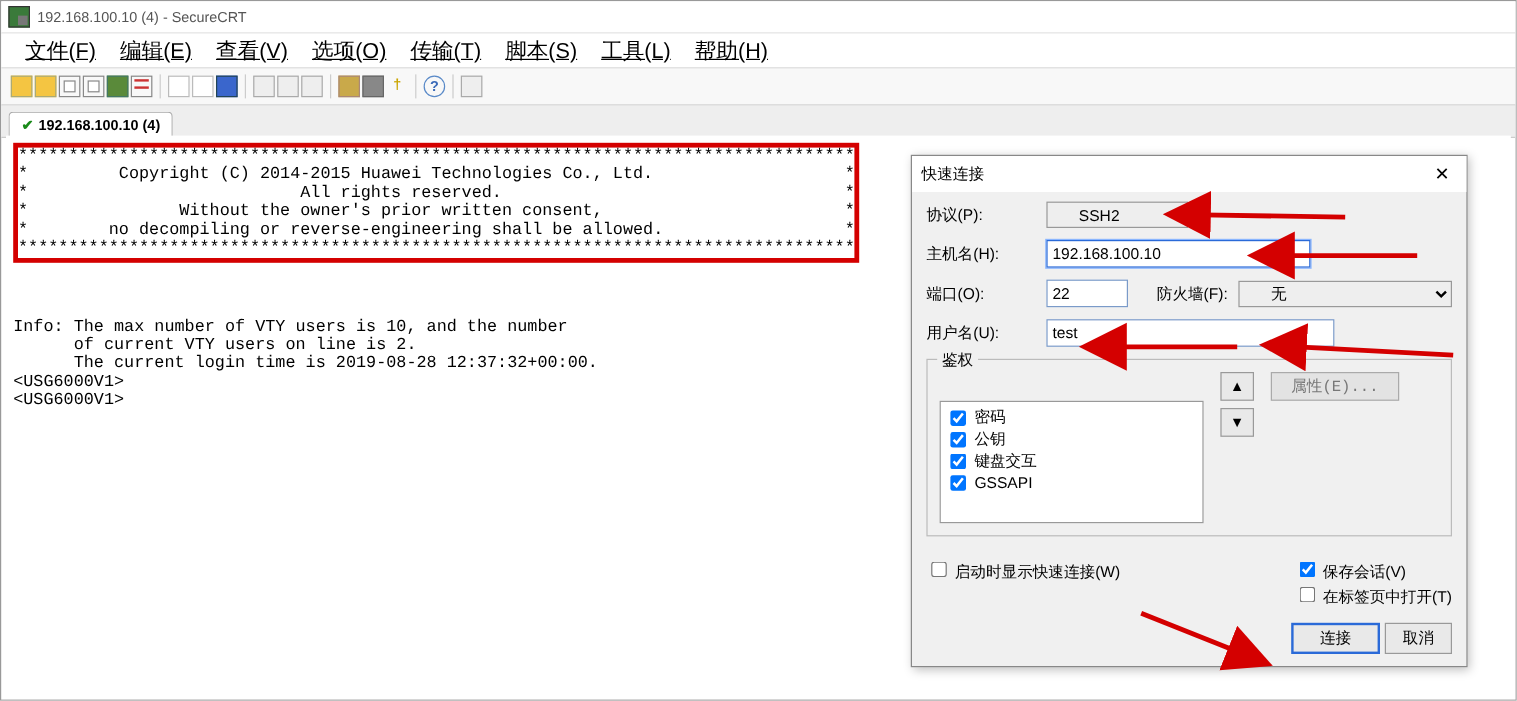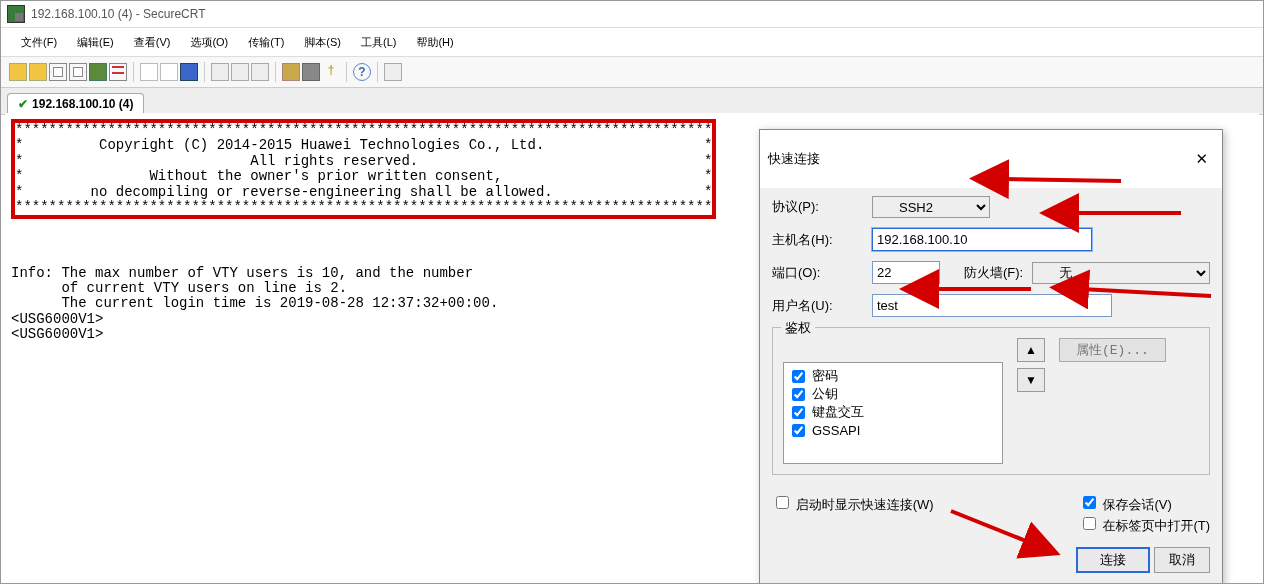--- a/index.html
+++ b/index.html
@@ -2,31 +2,31 @@
 <html><head>
 <meta charset="utf-8">
 <style>
 body { margin:0; font-family:"Microsoft YaHei",SimSun,Arial,sans-serif; font-size:12px; background:#f0f0f0; user-select:none; }
 .window { width:1264px; height:584px; background:white; position:relative; overflow:hidden; border:1px solid #999; box-sizing:border-box; }
 .titlebar { height:26px; background:#fff; display:flex; align-items:center; padding:0 6px; gap:6px; border-bottom:1px solid #ddd; }
 .title-icon { width:16px; height:16px; background:#3a7a3a; border:1px solid #333; position:relative; }
 .title-icon::after { content:''; position:absolute; right:1px; bottom:1px; width:8px; height:8px; background:#777; }
 .title-text { color:#555; font-size:12px; }
 .menubar { height:24px; display:flex; align-items:center; gap:0; padding:2px 10px; background:#fff; }
-.menubar span { padding:3px 10px; font-size:11px; }
+.menubar span { padding:3px 10px; font-size:18px;text-decoration:underline; }
 .toolbar { height:30px; background:#f8f8f8; border-top:1px solid #ddd; border-bottom:1px solid #ccc; display:flex; align-items:center; padding:0 8px; gap:2px; }
 .toolbar .sep { width:1px; height:20px; background:#ccc; margin:0 4px; }
 .toolbar .tb { width:18px; height:18px; box-sizing:border-box; }
 .tabstrip { height:26px; background:#eee; border-bottom:1px solid #ccc; display:flex; align-items:flex-end; padding-left:6px; }
 .tab { background:#fff; border:1px solid #aaa; border-bottom:none; border-radius:4px 4px 0 0; padding:3px 10px; font-size:12px; display:flex; align-items:center; gap:4px; }
 .tab .chk { color:#1a8a1a; font-weight:bold; }
 .terminal { position:absolute; left:4px; top:112px; right:4px; bottom:4px; background:#fff; font-family:"Courier New",monospace; font-size:14px; line-height:1.1; padding:6px; white-space:pre; color:#000; }
 .redbox { border:4px solid #d40000; padding:0; display:inline-block; }
 .dialog { position:absolute; right:40px; top:128px; width:462px; background:#f0f0f0; border:1px solid #888; box-shadow:2px 2px 8px rgba(0,0,0,.25); font-size:13px; }
-.dlg-title { height:26px; display:flex; align-items:center; justify-content:space-between; padding:16px 8px; font-size:13px; background:#fff; }
+.dlg-title { height:26px; display:flex; align-items:center; justify-content:space-between; padding:2px 8px; font-size:13px; background:#fff; }
 .dlg-close { cursor:pointer; padding:0 6px; font-size:15px; }
 .dlg-body { padding:8px 12px 10px; }
 .row { display:flex; align-items:center; margin-bottom:10px; }
 .row label { width:100px; }
 input[type=text].fld { border:1px solid #7a9ac9; background:#fff; height:21px; padding:0 4px; font-size:13px; }
 input[type=text].fld.hl { border:1px solid #2a6ad8; box-shadow:0 0 0 1px #8ab6ff; }
 select.fld { border:1px solid #999; background:#eee; height:22px; font-size:13px;padding-left:22px; }
 .group { border:1px solid #bbb; position:relative; padding:10px; margin-top:4px; }
 .group .legend { position:absolute; top:-9px; left:8px; background:#f0f0f0; padding:0 4px; font-size:13px; }
 .auth-list { width:210px; height:92px; background:#fff; border:1px solid #999; padding:4px; font-size:13px;margin-top:24px; }

